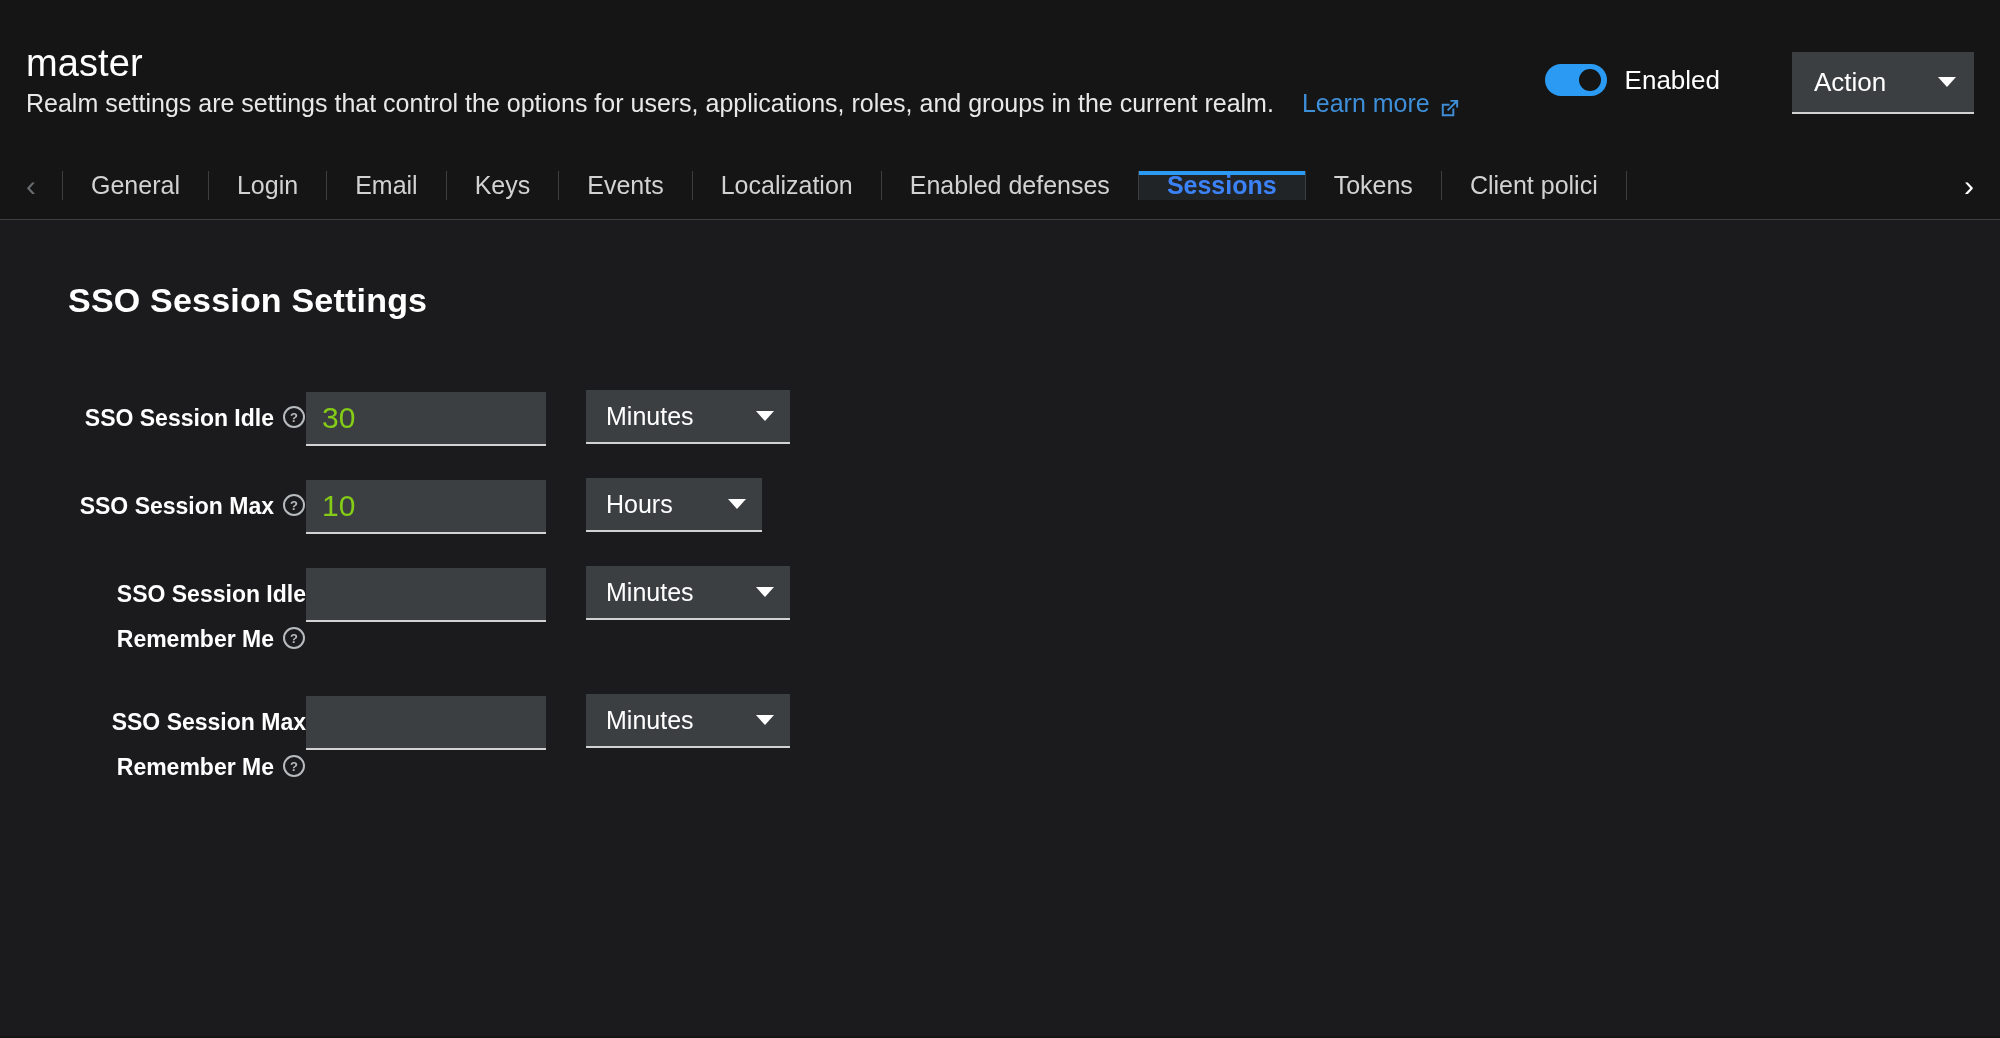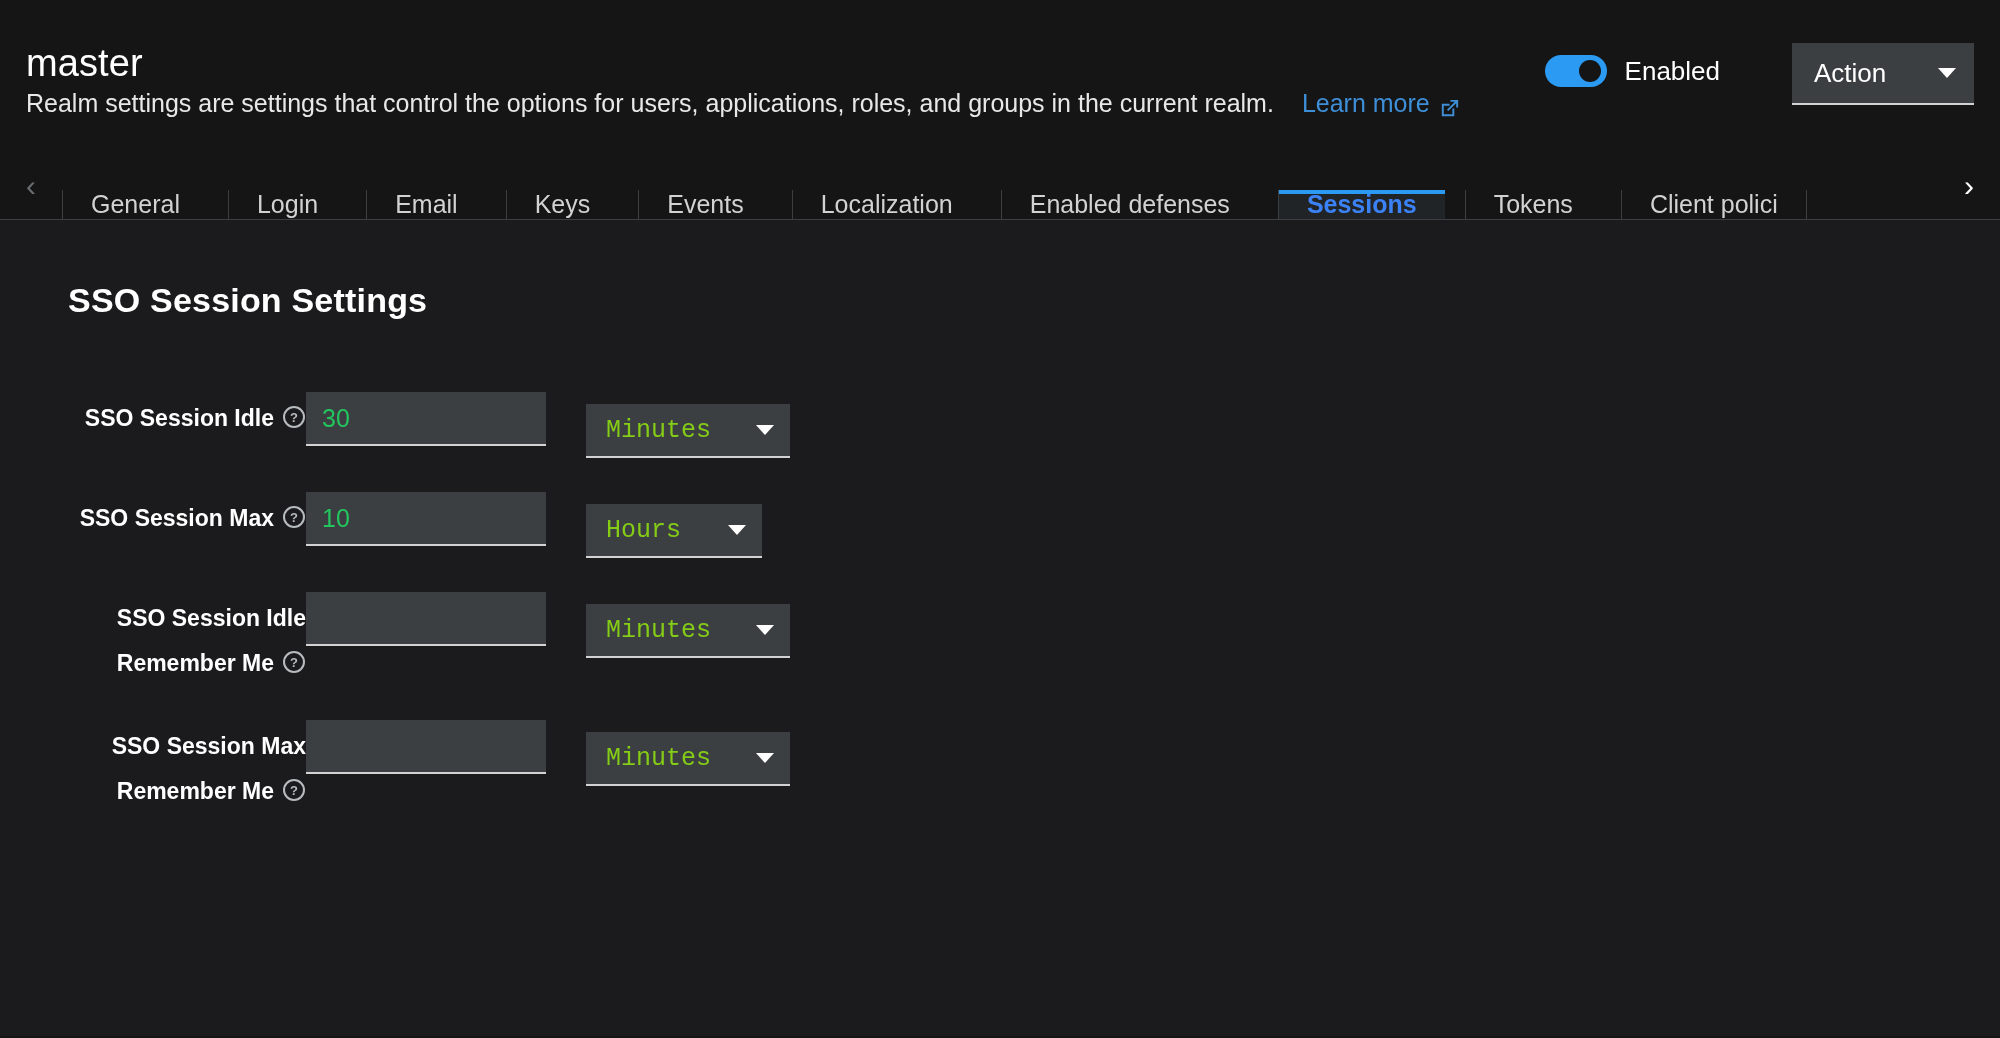--- a/index.html
+++ b/index.html
@@ -70,21 +70,21 @@
     line-height: 34px;
     text-decoration: none;
     white-space: nowrap;
   }
 
   .ext-link-icon { display: inline-block; width: 23px; height: 23px; position: relative; top: 2px; }
 
   
   .header-controls {
     position: absolute;
-    top: 43px;
+    top: 52px;
     right: 26px;
     display: flex;
     align-items: flex-start;
     gap: 0;
   }
 
   .toggle-group {
     display: flex;
     align-items: center;
     gap: 18px;
@@ -164,24 +164,23 @@
     align-items: center;
     justify-content: center;
     cursor: pointer;
     flex: 0 0 auto;
     font-family: "Liberation Sans", sans-serif;
   }
   .scroll-btn.right { color: #ffffff; }
 
   .tabs {
     display: flex;
-    align-items: flex-end;
+    align-items: center;
     flex: 1 1 auto;
     overflow: hidden;
-    gap: 20px;
   }
 
   .tab {
     position: relative;
     display: flex;
     align-items: center;
     padding: 0 28px;
     background: #151515;
     color: #d2d2d2;
     font-size: 25px;
@@ -247,41 +246,41 @@
     vertical-align: -3px;
     margin-left: 8px;
   }
 
   .text-input {
     width: 240px;
     height: 54px;
     background: #3c3f42;
     border: none;
     border-bottom: 2px solid #d2d2d2;
-    color: #22c55e;
-    font-size: 25px;
+    color: #84cc16;
+    font-size: 30px;
     font-family: "Liberation Sans", sans-serif;
     padding: 12px 16px;
     margin-top: 10px;
   }
   .text-input::placeholder { color: #8a8d90; }
 
   .unit-select {
     height: 54px;
     background: #3c3f42;
     border: none;
     border-bottom: 2px solid #d2d2d2;
-    color: #84cc16;
+    color: #ffffff;
     font-size: 25px;
-    font-family: Liberation Mono, monospace;
+    font-family: Liberation Sans, sans-serif;
     display: flex;
     align-items: center;
     justify-content: space-between;
     padding: 0 16px 0 20px;
-    margin-top: 22px;
+    margin-top: 8px;
     margin-left: 40px;
     cursor: pointer;
     gap: 28px;
   }
   .unit-select.w-minutes { min-width: 204px; }
   .unit-select.w-hours  { min-width: 176px; }
 </style>
 </head>
 <body>
 

